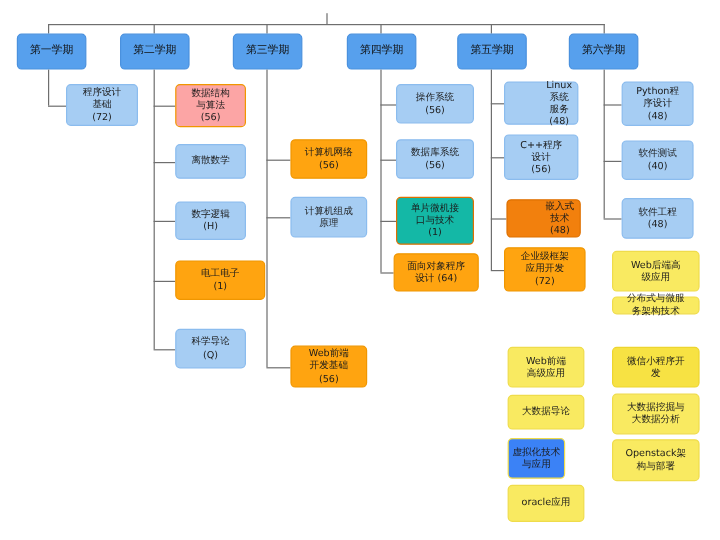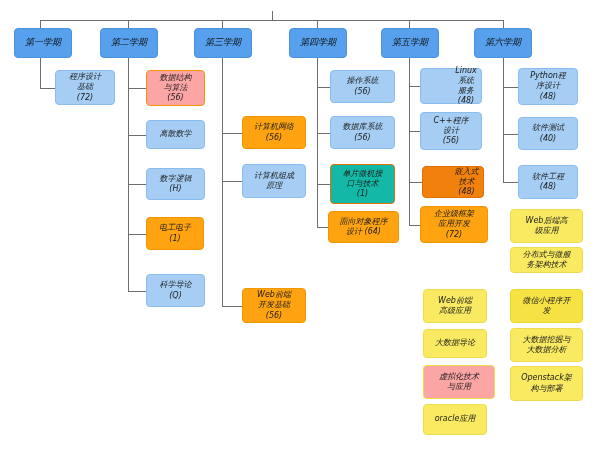--- a/index.html
+++ b/index.html
@@ -13,21 +13,20 @@
   .node{
     position:absolute;
     box-sizing:border-box;
     display:flex;align-items:center;justify-content:center;
     text-align:center;
     white-space:pre-line;
     border-radius:4px;
     color:#1b1b1b;
     line-height:1.28;
     padding:1px 2px;
-    font-style:italic;
   }
   .node.header{font-size:9px;color:#101010;}
   .node.course{font-size:8px;}
   .cline{position:absolute;background:#6e6e6e;}
 </style>
 </head>
 <body>
 
 <div id="canvas">
     <div class="cline" style="left: 40px; top: 20px; width: 464px; height: 1px; background: rgb(110, 110, 110);"></div>
@@ -45,21 +44,21 @@
     <div class="cline" style="left: 128px; top: 88px; width: 18px; height: 1px; background: rgb(110, 110, 110);"></div>
     <div class="node course" style="left: 146px; top: 70px; width: 59px; height: 36px; background: #fca5a5; border: 1px solid rgb(240, 150, 0);">数据结构
 与算法
 (56)</div>
     <div class="cline" style="left: 128px; top: 135px; width: 18px; height: 1px; background: rgb(110, 110, 110);"></div>
     <div class="node course" style="left: 146px; top: 120px; width: 59px; height: 29px; background: rgb(166, 205, 243); border: 1px solid rgb(139, 188, 238);">离散数学</div>
     <div class="cline" style="left: 128px; top: 184px; width: 18px; height: 1px; background: rgb(110, 110, 110);"></div>
     <div class="node course" style="left: 146px; top: 168px; width: 59px; height: 32px; background: rgb(166, 205, 243); border: 1px solid rgb(139, 188, 238);">数字逻辑
 (H)</div>
     <div class="cline" style="left: 128px; top: 234px; width: 18px; height: 1px; background: rgb(110, 110, 110);"></div>
-    <div class="node course" style="left: 146px; top: 217px; width: 58px; height: 33px; background: rgb(255, 164, 16); border: 1px solid rgb(240, 150, 0); text-align: center;">电工电子
+    <div class="node course" style="left: 146px; top: 217px; width: 75px; height: 33px; background: rgb(255, 164, 16); border: 1px solid rgb(240, 150, 0); text-align: center;">电工电子
 (1)</div>
     <div class="cline" style="left: 128px; top: 291px; width: 18px; height: 1px; background: rgb(110, 110, 110);"></div>
     <div class="node course" style="left: 146px; top: 274px; width: 59px; height: 33px; background: rgb(166, 205, 243); border: 1px solid rgb(139, 188, 238);">科学导论
 (Q)</div>
     <div class="cline" style="left: 222px; top: 20px; width: 1px; height: 8px; background: rgb(110, 110, 110);"></div>
     <div class="node header" style="left: 194px; top: 28px; width: 58px; height: 30px; background: rgb(87, 160, 237); border: 1px solid rgb(74, 145, 222);">第三学期</div>
     <div class="cline" style="left: 222px; top: 58px; width: 1px; height: 248px; background: rgb(110, 110, 110);"></div>
     <div class="cline" style="left: 222px; top: 133px; width: 20px; height: 1px; background: rgb(110, 110, 110);"></div>
     <div class="node course" style="left: 242px; top: 116px; width: 64px; height: 33px; background: rgb(255, 164, 16); border: 1px solid rgb(240, 150, 0);">计算机网络
 (56)</div>
@@ -113,26 +112,26 @@
 (48)</div>
     <div class="cline" style="left: 503px; top: 134px; width: 15px; height: 1px; background: rgb(110, 110, 110);"></div>
     <div class="node course" style="left: 518px; top: 117px; width: 60px; height: 33px; background: rgb(166, 205, 243); border: 1px solid rgb(139, 188, 238);">软件测试
 (40)</div>
     <div class="cline" style="left: 503px; top: 182px; width: 15px; height: 1px; background: rgb(110, 110, 110);"></div>
     <div class="node course" style="left: 518px; top: 165px; width: 60px; height: 34px; background: rgb(166, 205, 243); border: 1px solid rgb(139, 188, 238);">软件工程
 (48)</div>
     <div class="node course" style="left: 423px; top: 289px; width: 64px; height: 34px; background: rgb(249, 234, 97); border: 1px solid rgb(239, 220, 75);">Web前端
 高级应用</div>
     <div class="node course" style="left: 423px; top: 329px; width: 64px; height: 29px; background: rgb(249, 234, 97); border: 1px solid rgb(239, 220, 75);">大数据导论</div>
-    <div class="node course" style="left: 423px; top: 365px; width: 72px; height: 34px; background: #fca5a5; border: 1px solid rgb(239, 220, 75);">虚拟化技术
+    <div class="node course" style="left: 423px; top: 365px; width: 48px; height: 34px; background: #3b82f6; border: 1px solid rgb(239, 220, 75);">虚拟化技术
 与应用</div>
     <div class="node course" style="left: 423px; top: 404px; width: 64px; height: 31px; background: rgb(249, 234, 97); border: 1px solid rgb(239, 220, 75);">oracle应用</div>
     <div class="node course" style="left: 510px; top: 209px; width: 73px; height: 34px; background: rgb(249, 234, 97); border: 1px solid rgb(239, 220, 75);">Web后端高
 级应用</div>
-    <div class="node course" style="left: 510px; top: 247px; width: 73px; height: 26px; background: rgb(249, 234, 97); border: 1px solid rgb(239, 220, 75);">分布式与微服
+    <div class="node course" style="left: 510px; top: 247px; width: 73px; height: 15px; background: rgb(249, 234, 97); border: 1px solid rgb(239, 220, 75);">分布式与微服
 务架构技术</div>
     <div class="node course" style="left: 510px; top: 289px; width: 73px; height: 34px; background: rgb(247, 226, 67); border: 1px solid rgb(237, 213, 47);">微信小程序开
 发</div>
     <div class="node course" style="left: 510px; top: 328px; width: 73px; height: 34px; background: rgb(249, 234, 97); border: 1px solid rgb(239, 220, 75);">大数据挖掘与
 大数据分析</div>
     <div class="node course" style="left: 510px; top: 366px; width: 73px; height: 35px; background: rgb(249, 234, 97); border: 1px solid rgb(239, 220, 75);">Openstack架
 构与部署</div>
   </div>
 
 </body></html>

